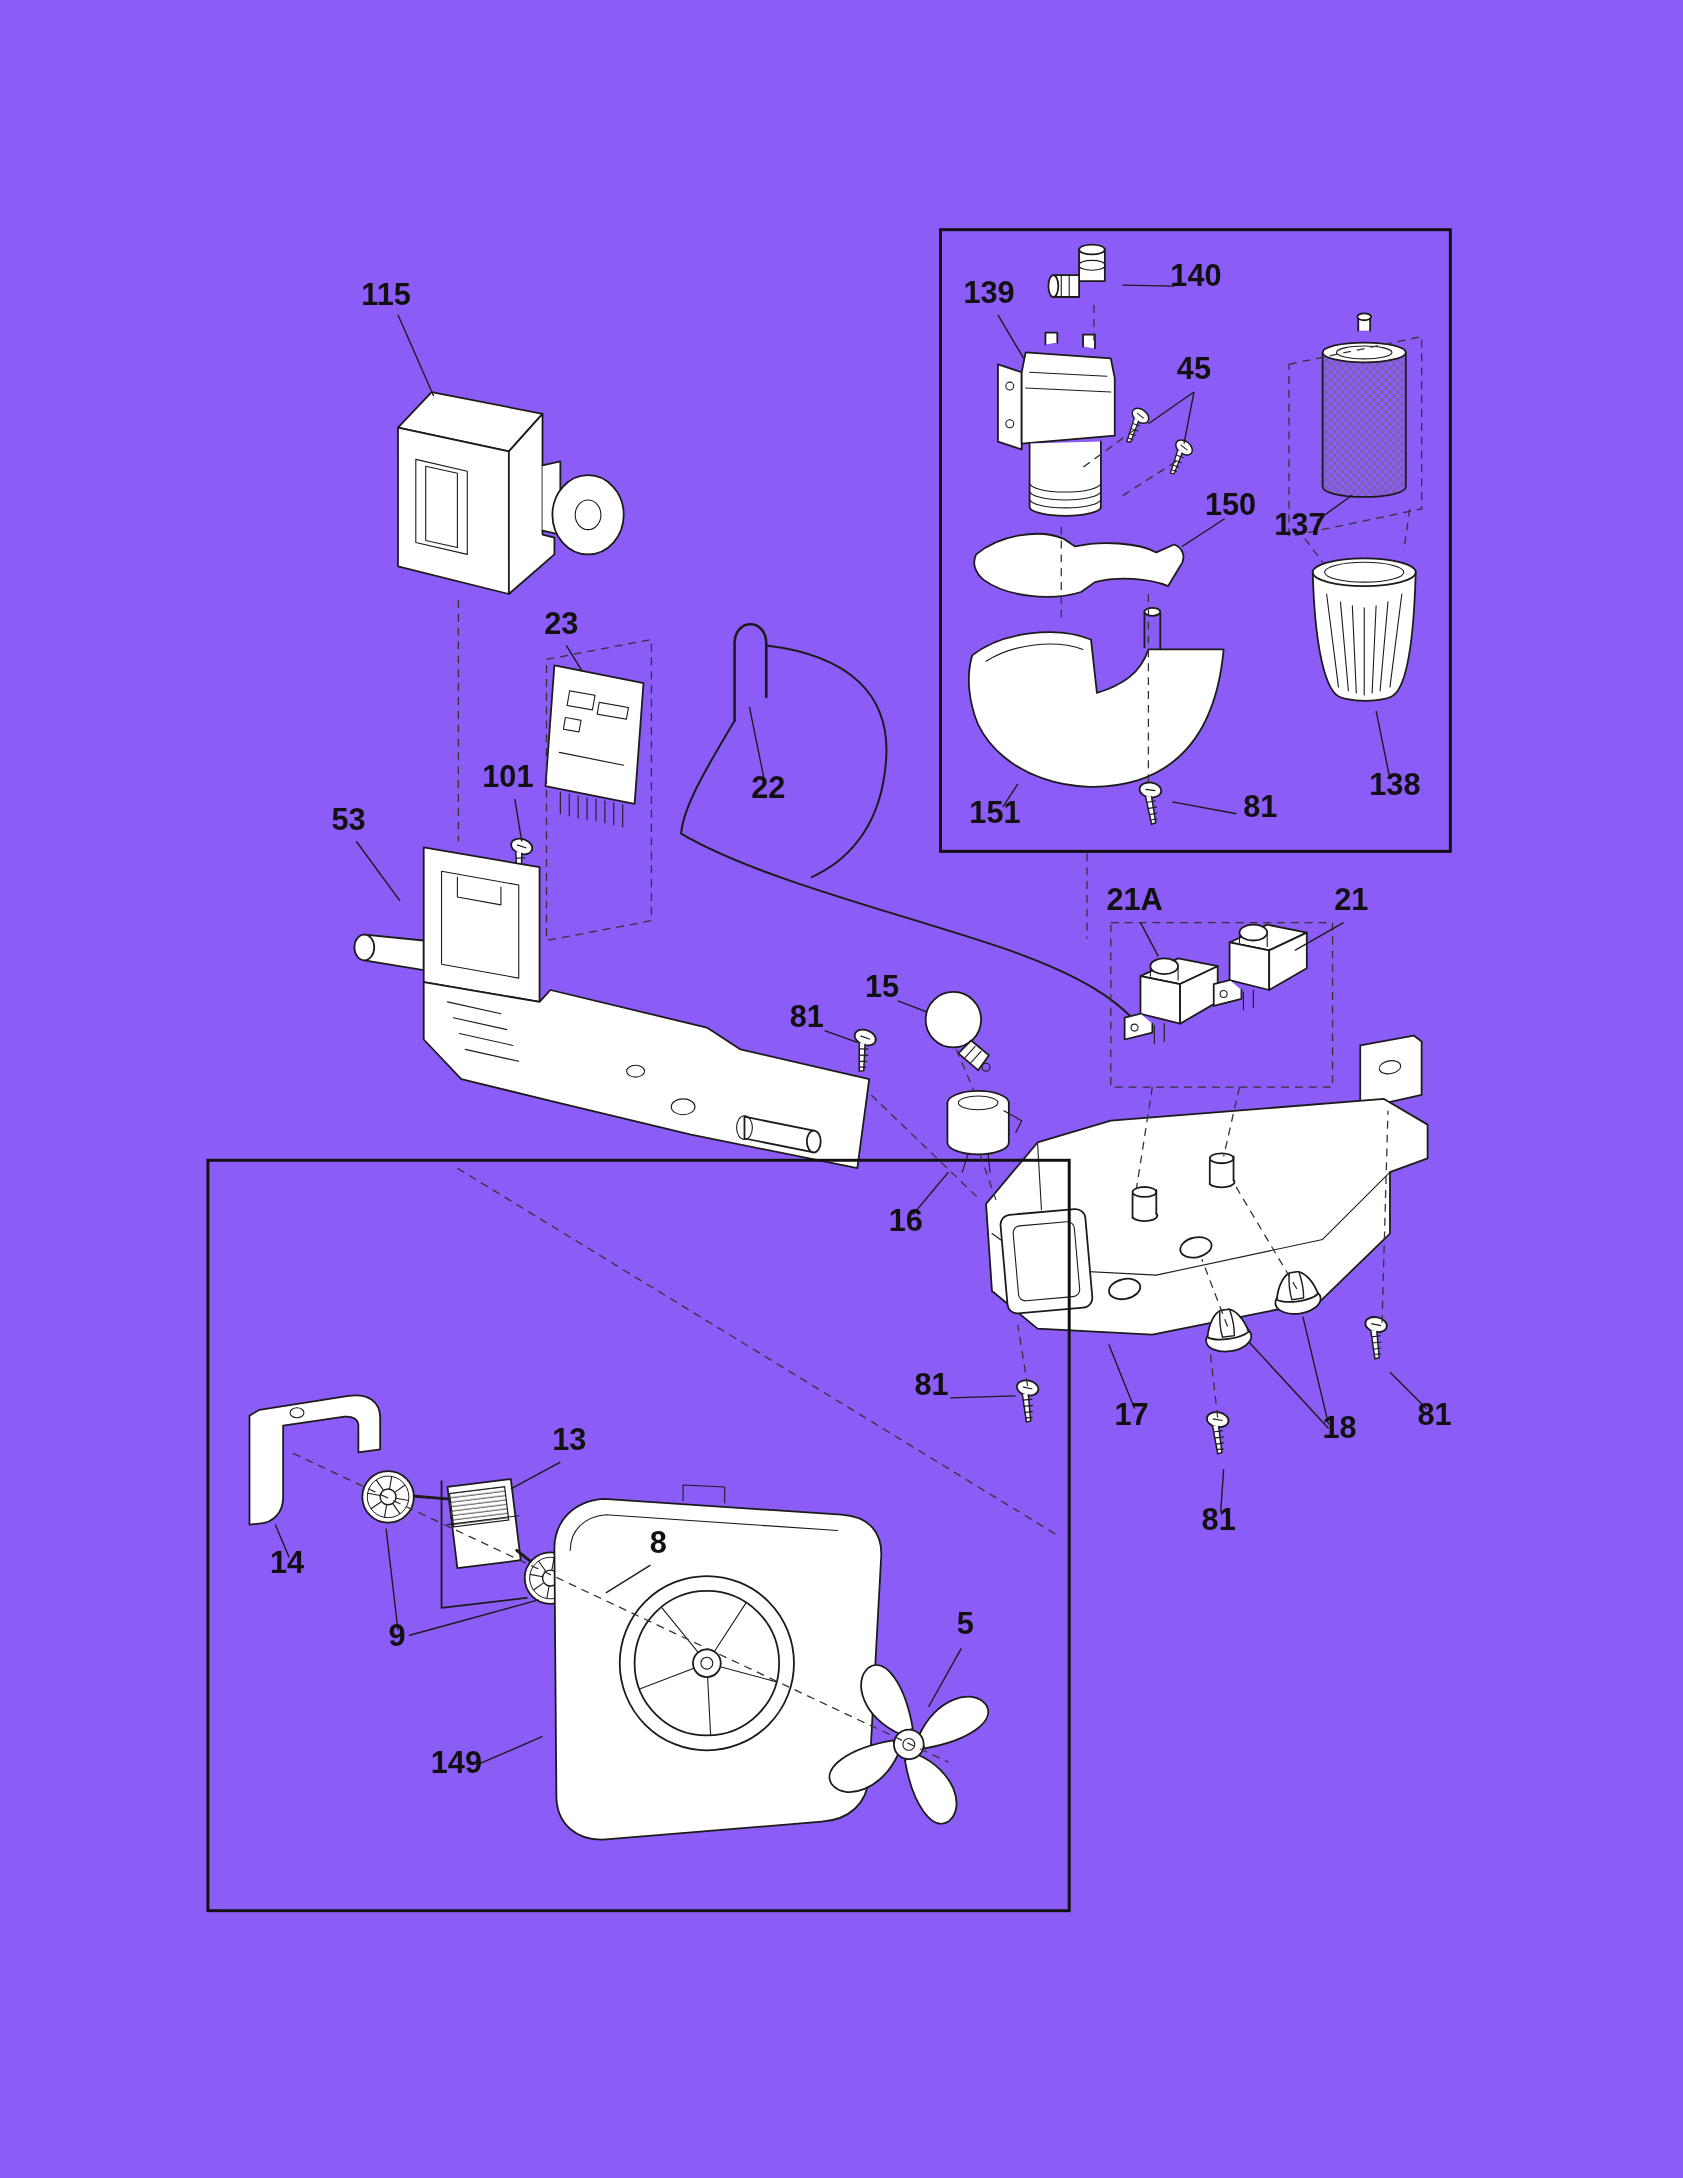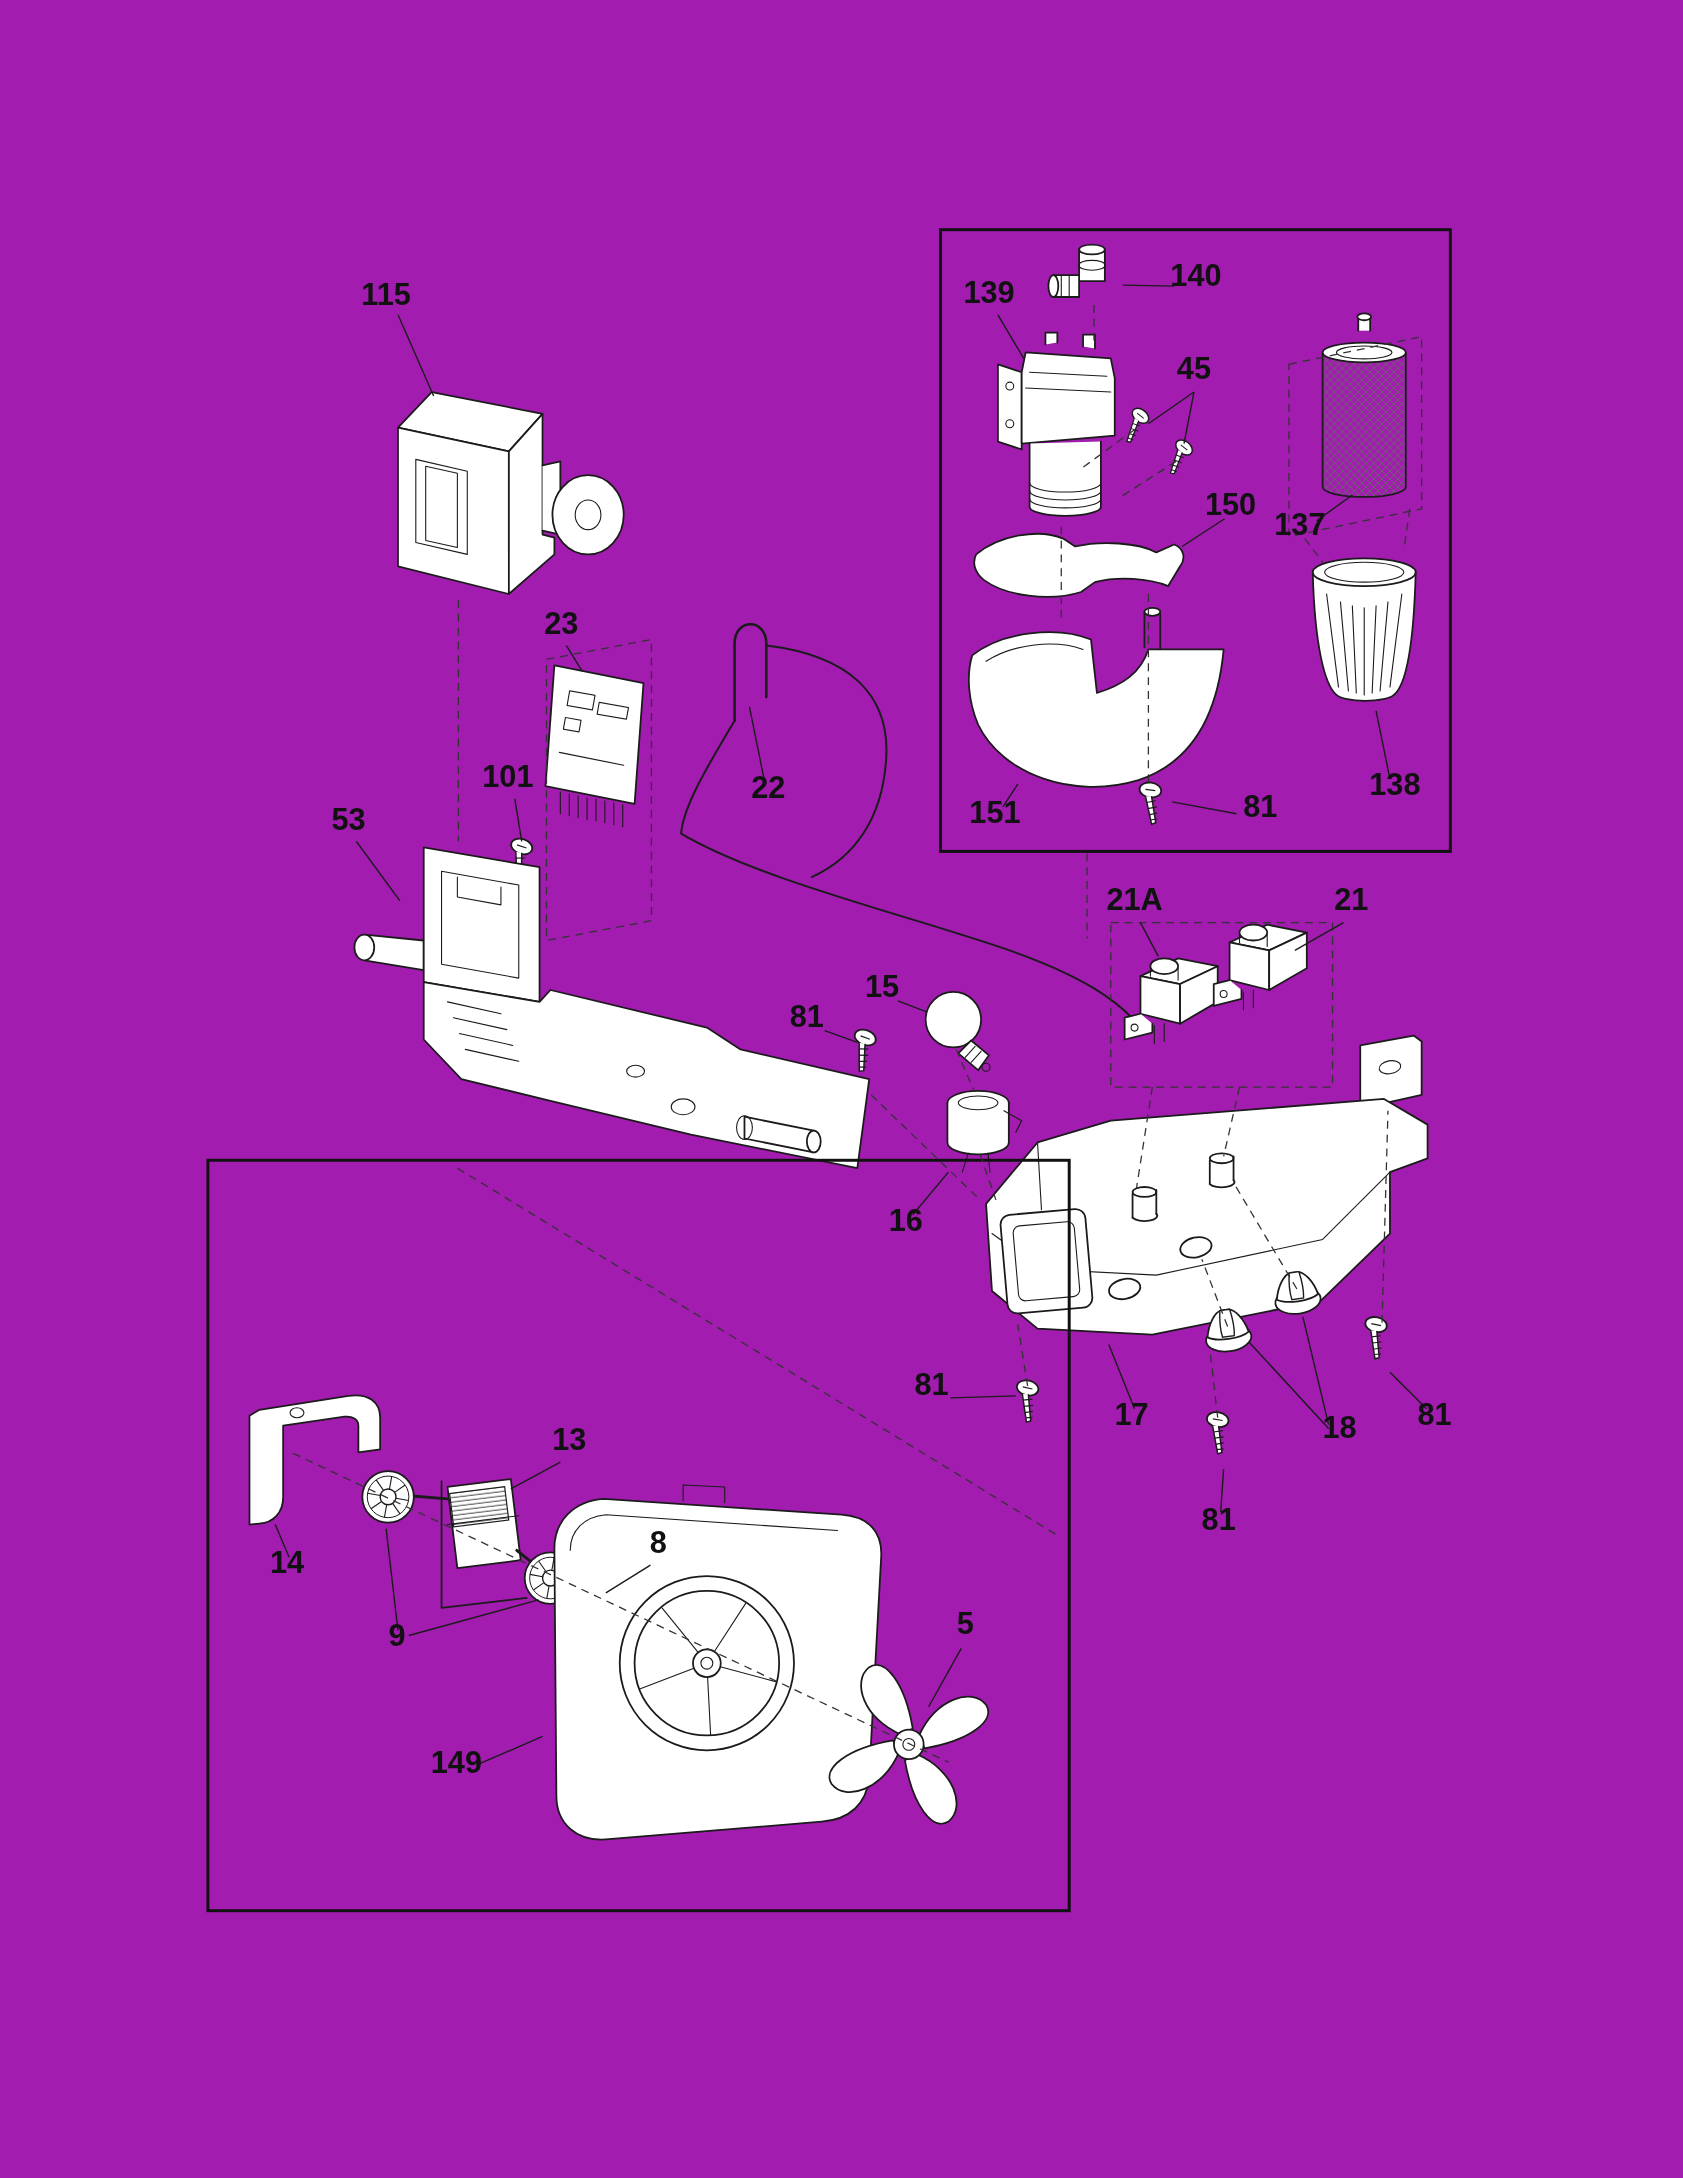--- a/index.html
+++ b/index.html
@@ -1,16 +1,16 @@
 <!DOCTYPE html>
 <html><head>
 <meta charset="utf-8">
 <style>
   html,body{margin:0;padding:0;background:#fff;}
-  .page{position:relative;width:1683px;height:2178px;background:#a21caf;overflow:hidden;
+  .page{position:relative;width:1683px;height:2178px;background:#8b5cf6;overflow:hidden;
         font-family:"Liberation Sans",sans-serif;}
   svg{display:block;}
   .s   {stroke:#1b1b1b;fill:none;stroke-width:1.8;stroke-linejoin:round;stroke-linecap:round;}
   .sf  {stroke:#1b1b1b;fill:#ffffff;stroke-width:1.8;stroke-linejoin:round;stroke-linecap:round;}
   .thin{stroke-width:1.1;}
   .dash{stroke:#333333;fill:none;stroke-width:1.3;stroke-dasharray:8 6;}
   .leader{stroke:#1b1b1b;stroke-width:1.4;fill:none;}
   .frame{fill:none;stroke:#111111;stroke-width:3;}
   .callout{font:700 31px "Liberation Sans",sans-serif;fill:#111111;text-anchor:middle;}
 </style>

